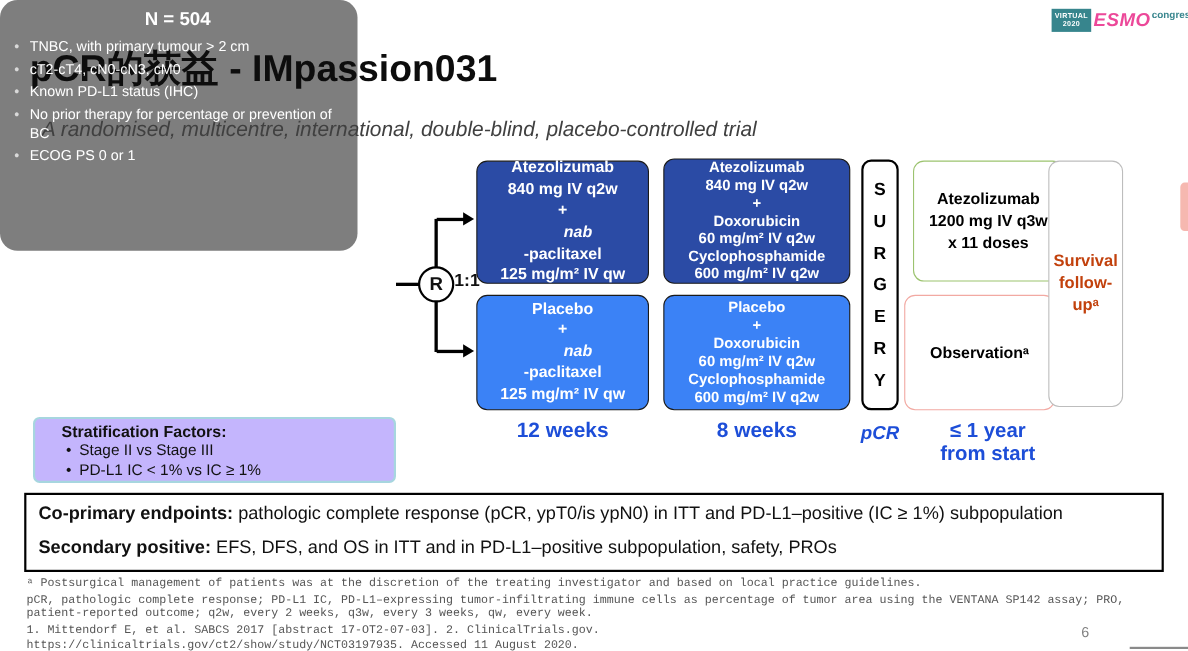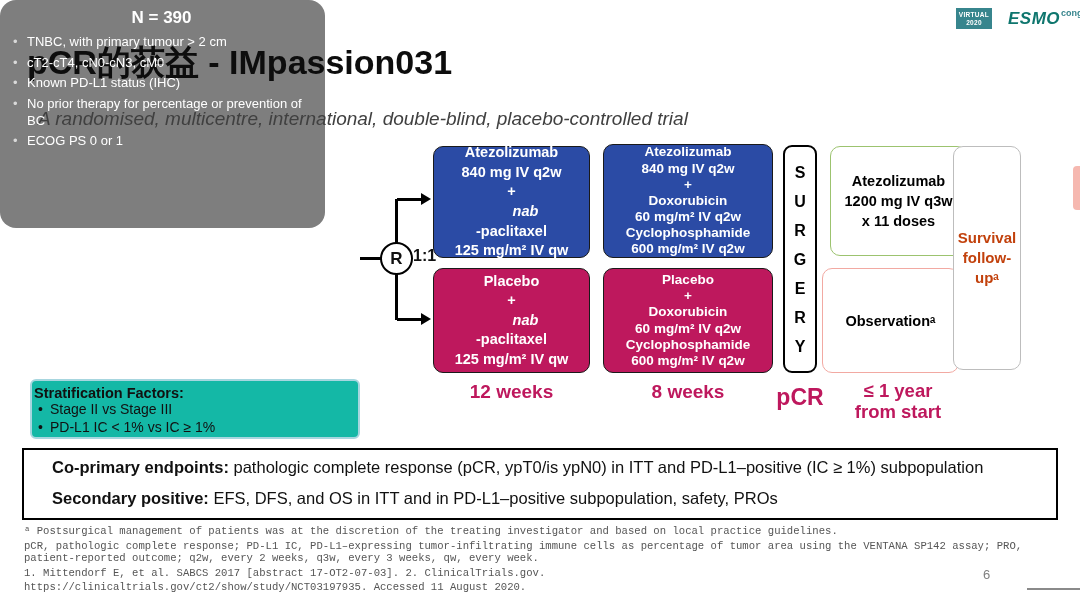--- a/index.html
+++ b/index.html
@@ -6,41 +6,41 @@
   html,body { background:#e9e9e9; }
   .slide {
     position:relative; width:1080px; height:592px; background:#ffffff;
     font-family:"Liberation Sans", sans-serif; color:#111; overflow:hidden;
   }
   
   .logo { position:absolute; left:956px; top:8px; display:flex; align-items:flex-start; }
   .logo-virtual { background:#37858D; color:#fff; font-size:6.5px; font-weight:bold;
     width:36px; height:21px; display:flex; flex-direction:column; justify-content:center;
     align-items:center; line-height:1.2; letter-spacing:.3px; }
-  .logo-esmo { color:#0f766e; font-weight:800; font-size:17px; letter-spacing:.5px;
-    line-height:21px; margin-left:16px; font-style:italic; }
+  .logo-esmo { color:#ec4899; font-weight:800; font-size:17px; letter-spacing:.5px;
+    line-height:21px; margin-left:2px; font-style:italic; }
   .logo-congress { color:#37858D; font-size:9px; font-weight:bold; margin-left:1px; line-height:10px; }
   
   .title { position:absolute; left:27px; top:40px; font-size:34px; font-weight:800; color:#0d0d0d; }
   .subtitle { position:absolute; left:38px; top:108px; font-size:19px; font-style:italic; color:#404040; }
   .gray-box { left:35px; top:145px; width:325px; height:228px; background:#7E7E7E;
     border-radius:16px; color:#fff; padding:8px 12px 6px 10px; }
   .gray-header { text-align:center; font-weight:bold; font-size:17px; margin-bottom:6px; }
   .bullet-w { position:relative; padding-left:17px; font-size:13px; line-height:1.28; margin:4px 0; }
   .bullet-w::before { content:"•"; position:absolute; left:3px; color:#d9d9d9; }
   .strat-box { position:absolute; left:30px; top:379px; width:330px; height:60px;
-    background:#14b8a6; border:2px solid #A7D6DF; border-radius:6px; padding:4px 2px; }
+    background:#c4b5fd; border:2px solid #A7D6DF; border-radius:6px; padding:4px 24px; }
   .strat-header { font-weight:bold; font-size:14.5px; }
   .bullet-b { position:relative; padding-left:16px; font-size:14px; line-height:1.25; }
   .bullet-b::before { content:"•"; position:absolute; left:4px; }
   .arm { position:absolute; border:1.5px solid #1a1a1a; border-radius:10px; color:#fff;
     font-weight:bold; text-align:center; display:flex; flex-direction:column;
     justify-content:center; }
   .arm-blue { background:#2B4BA5; }
-  .arm-red { background:#be185d; }
+  .arm-red { background:#3b82f6; }
   .arm1 { left:433px; top:146px; width:157px; height:112px; font-size:14.5px; line-height:1.35; }
   .arm2 { left:433px; top:268px; width:157px; height:105px; font-size:14.5px; line-height:1.35; }
   .arm3 { left:603px; top:144px; width:170px; height:114px; font-size:13.5px; line-height:1.2; }
   .arm4 { left:603px; top:268px; width:170px; height:105px; font-size:13.5px; line-height:1.2; }
   .surgery { position:absolute; left:783px; top:145px; width:34px; height:228px; background:#fff;
     border:2px solid #000; border-radius:9px; font-weight:bold; font-size:16px; line-height:29px;
     text-align:center; display:flex; align-items:center; justify-content:center; color:#000; }
   .outline-box { position:absolute; background:#fff; text-align:center; font-weight:bold;
     display:flex; flex-direction:column; justify-content:center; color:#000; }
   .green-box { left:830px; top:146px; width:137px; height:110px; border:1.5px solid #9CC36F;
@@ -53,26 +53,26 @@
     background:#F6B8B0; border-radius:4px 0 0 4px; }
   
   .line { position:absolute; background:#000; }
   .rand-circle { position:absolute; left:380px; top:242px; width:33px; height:33px;
     background:#fff; border:2.5px solid #000; border-radius:50%; display:flex;
     align-items:center; justify-content:center; font-weight:800; font-size:17px; z-index:3; }
   .rand-ratio { position:absolute; left:413px; top:247px; font-weight:800; font-size:16px; z-index:3; }
   .arrowhead { position:absolute; width:0; height:0; border-top:6px solid transparent;
     border-bottom:6px solid transparent; border-left:10px solid #000; }
   
-  .dur { position:absolute; font-weight:bold; font-size:19px; text-align:center; color:#be185d; }
-  .dur-pcr { font-size:23px; }
+  .dur { position:absolute; font-weight:bold; font-size:19px; text-align:center; color:#1d4ed8; }
+  .dur-pcr { font-style:italic; font-size:17px; }
   .dur-year { font-size:18.5px; line-height:1.12; }
   
   .endpoints { position:absolute; left:22px; top:448px; width:1036px; height:72px;
-    border:2px solid #000; background:#fff; padding:8px 28px; font-size:16.5px; }
+    border:2px solid #000; background:#fff; padding:8px 11px; font-size:16.5px; }
   .endpoints p { margin-bottom:12px; white-space:nowrap; }
   .ep-label { font-weight:bold; }
   
   .footnotes { position:absolute; left:22px; top:523px; width:1041px; color:#555;
     font-size:10.6px; line-height:1.18; }
   .fn-line { margin:2px;font-family:Liberation Mono, monospace; }
   .page-num { position:absolute; left:983px; top:567px; font-size:13px; color:#808080; }
   .bottom-line { position:absolute; left:1027px; top:588px; width:53px; height:2px; background:#8a8a8a; }
   i { font-style:italic;padding-left:28px; }
 </style>
@@ -87,21 +87,21 @@
       <span>2020</span>
     </div>
     <span class="logo-esmo">ESMO</span>
     <span class="logo-congress">congress</span>
   </div>
 
   <div class="title">pCR的获益 - IMpassion031</div>
   <div class="subtitle">A randomised, multicentre, international, double-blind, placebo-controlled trial</div>
 
   <div class="gray-box">
-    <div class="gray-header">N = 390</div>
+    <div class="gray-header">N = 504</div>
     <div>
         <div class="bullet-w">TNBC, with primary tumour &gt; 2 cm</div>
         <div class="bullet-w">cT2-cT4, cN0-cN3, cM0</div>
         <div class="bullet-w">Known PD-L1 status (IHC)</div>
         <div class="bullet-w">No prior therapy for percentage or prevention of BC</div>
         <div class="bullet-w">ECOG PS 0 or 1</div>
       </div>
   </div>
 
   <div class="strat-box">

